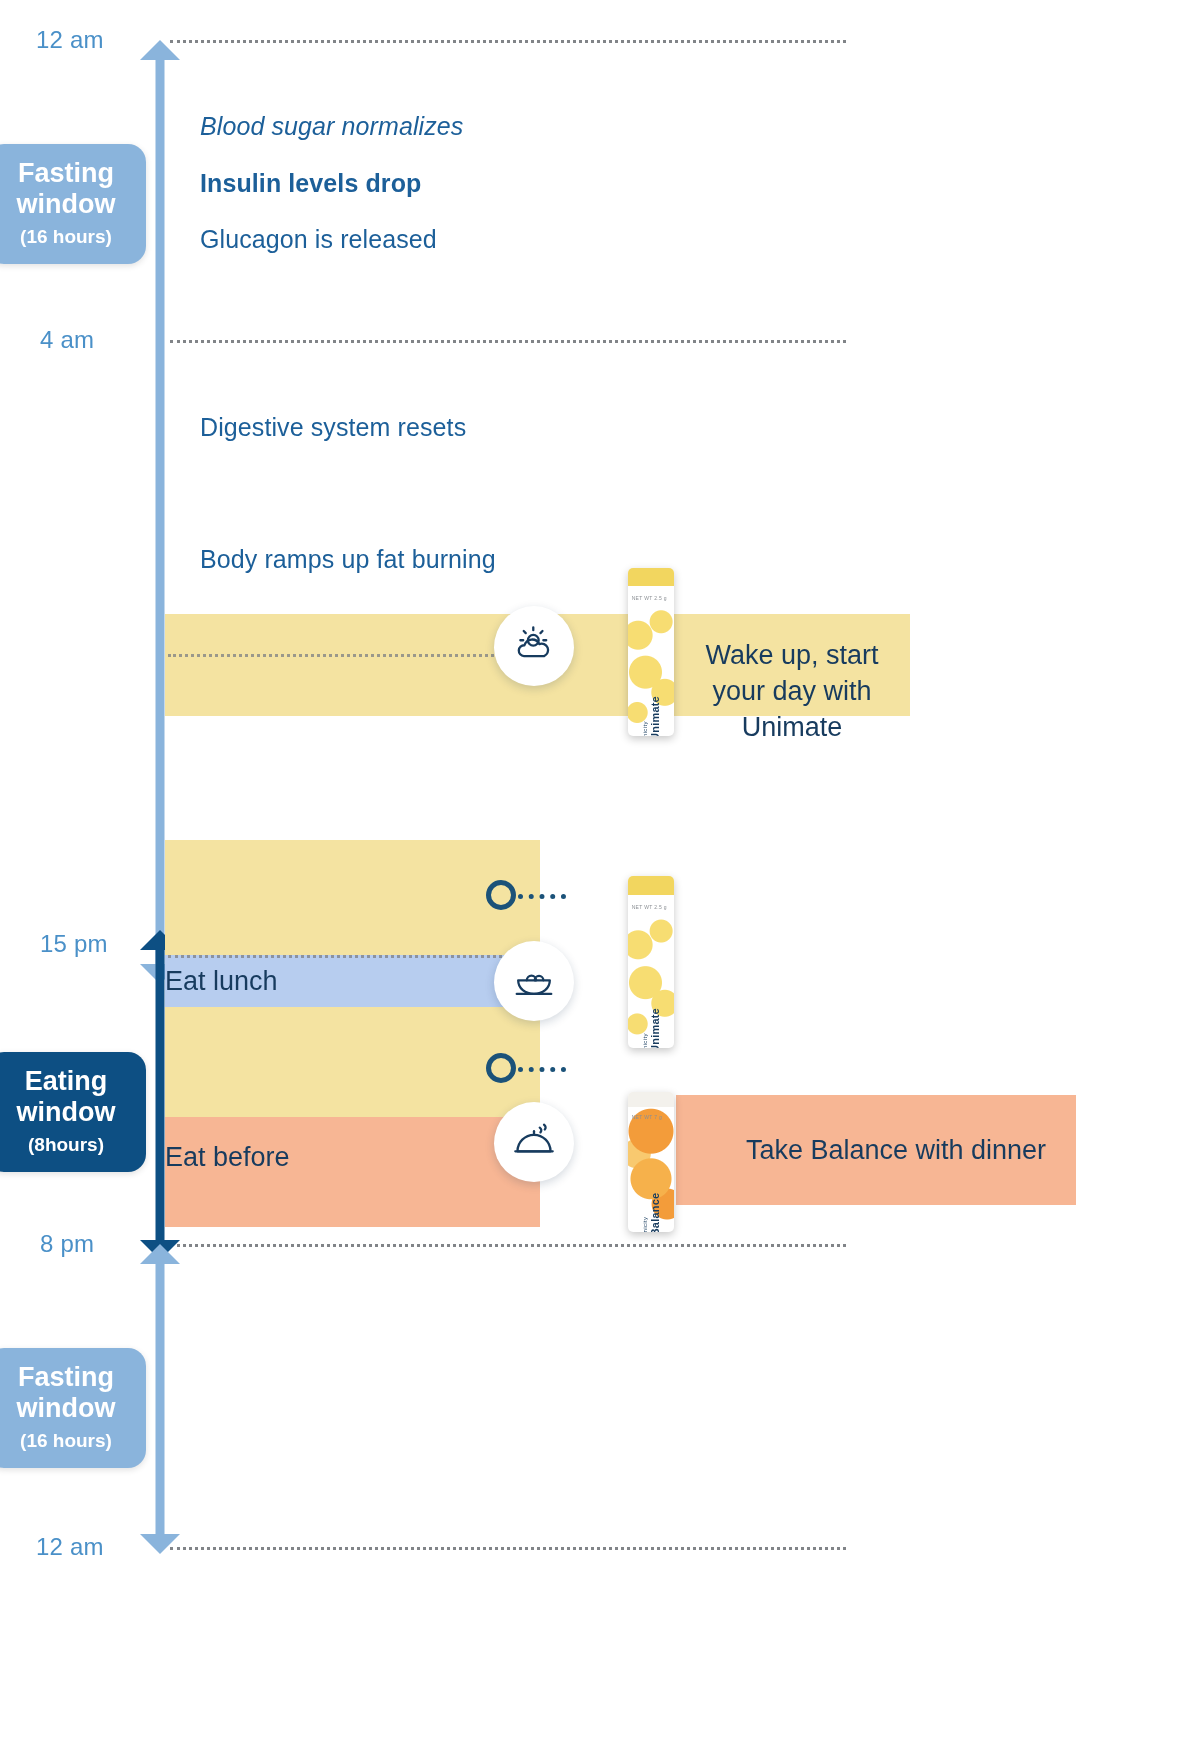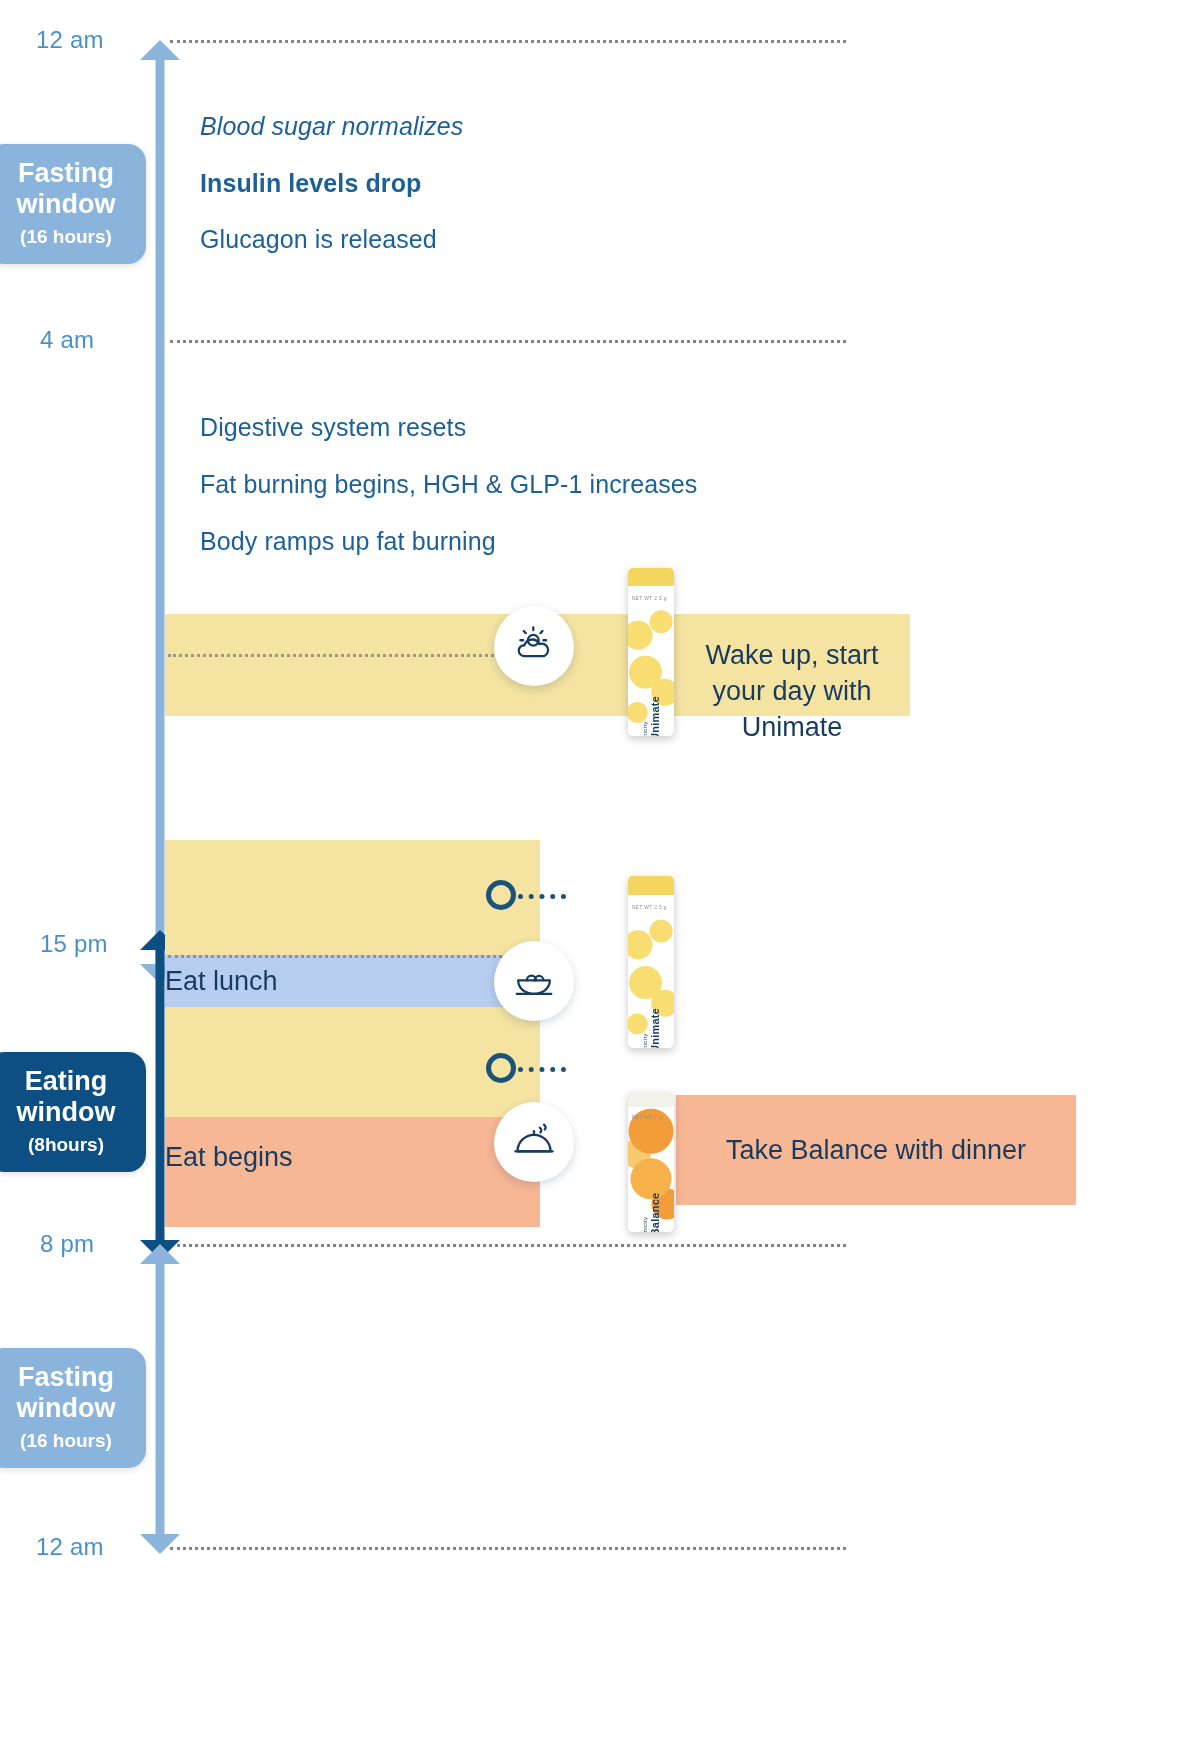--- a/index.html
+++ b/index.html
@@ -265,22 +265,21 @@
   <div class="badge fasting" style="left:-14px; top:1348px; width:160px;">
     <span class="big">Fasting window</span>
     <span class="small">(16 hours)</span>
   </div>
 
   <span class="phase-line" style="left:200px; top:112px;font-style:italic;">Blood sugar normalizes</span>
   <span class="phase-line" style="left:200px; top:169px;font-weight:bold;">Insulin levels drop</span>
   <span class="phase-line" style="left:200px; top:225px;">Glucagon is released</span>
 
   <span class="phase-line" style="left:200px; top:413px;">Digestive system resets</span>
-  <span class="phase-line" style="left:200px; top:470px;">Fat burning begins, HGH &amp; GLP-1 increases</span>
-  <span class="phase-line" style="left:200px; top:527px;">Body ramps up fat burning</span>
+  <span class="phase-line" style="left:200px; top:545px;">Body ramps up fat burning</span>
 
   <div class="band morning" style="left:165px; top:614px; width:745px; height:102px;">
   </div>
   <span class="band-dots" style="left:168px; top:654px; width:350px;"></span>
 
   <div class="icon-pill" style="left:494px; top:606px;">
     <svg viewBox="0 0 64 64" fill="none" stroke="#173b5e" stroke-width="3.2" stroke-linecap="round" stroke-linejoin="round">
       <circle cx="31" cy="24" r="7.5"></circle>
       <path d="M31 10v-4M41 14l2.8-2.8M45 24h4M20.5 14L17.7 11.2M17 24h-4"></path>
       <path d="M18 46a7.5 7.5 0 0 1 .7-15 11 11 0 0 1 20.6-1.6A8.5 8.5 0 0 1 46 46z"></path>
@@ -327,21 +326,21 @@
     <span class="cap"></span>
     <span class="smalltext">NET WT 2.5 g</span>
     <span class="brand">
       <span class="tiny">unicity</span>
       <span>Unimate</span>
     </span>
   </div>
 
 
   <div class="band dinner" style="left:165px; top:1117px; width:375px; height:110px;">
-    <span class="band-label" style="margin-top:-30px;">Eat begins</span>
+    <span class="band-label" style="margin-top:-30px;">Eat before</span>
   </div>
 
   <div class="icon-pill" style="left:494px; top:1102px;">
     <svg viewBox="0 0 64 64" fill="none" stroke="#173b5e" stroke-width="3.2" stroke-linecap="round" stroke-linejoin="round">
       <path d="M9 45h46c0-12.7-10.3-23-23-23S9 32.3 9 45z"></path>
       <path d="M6 45h52"></path>
       <path d="M32 22v-5"></path>
       <path d="M40 12c2.5 1.8 2.8 4.6 1 6.6M46 8c2.5 1.8 2.8 4.6 1 6.6"></path>
     </svg>
   </div>
@@ -350,17 +349,17 @@
 
   <div class="stick balance" style="left:628px; top:1092px; width:46px; height:140px;">
     <span class="cap"></span>
     <span class="smalltext">NET WT 7 g</span>
     <span class="brand">
       <span class="tiny">unicity</span>
       <span>Balance</span>
     </span>
   </div>
 
-  <div class="blurb" style="left:680px; top:1098px; width:392px; height:104px; display:flex; align-items:center; justify-content:center;text-align:right;">
+  <div class="blurb" style="left:700px; top:1098px; width:392px; height:104px; display:flex; align-items:center; justify-content:center;text-align:right;">
     <p>Take Balance with dinner</p>
   </div>
 
 </div>
 
 </body></html>

